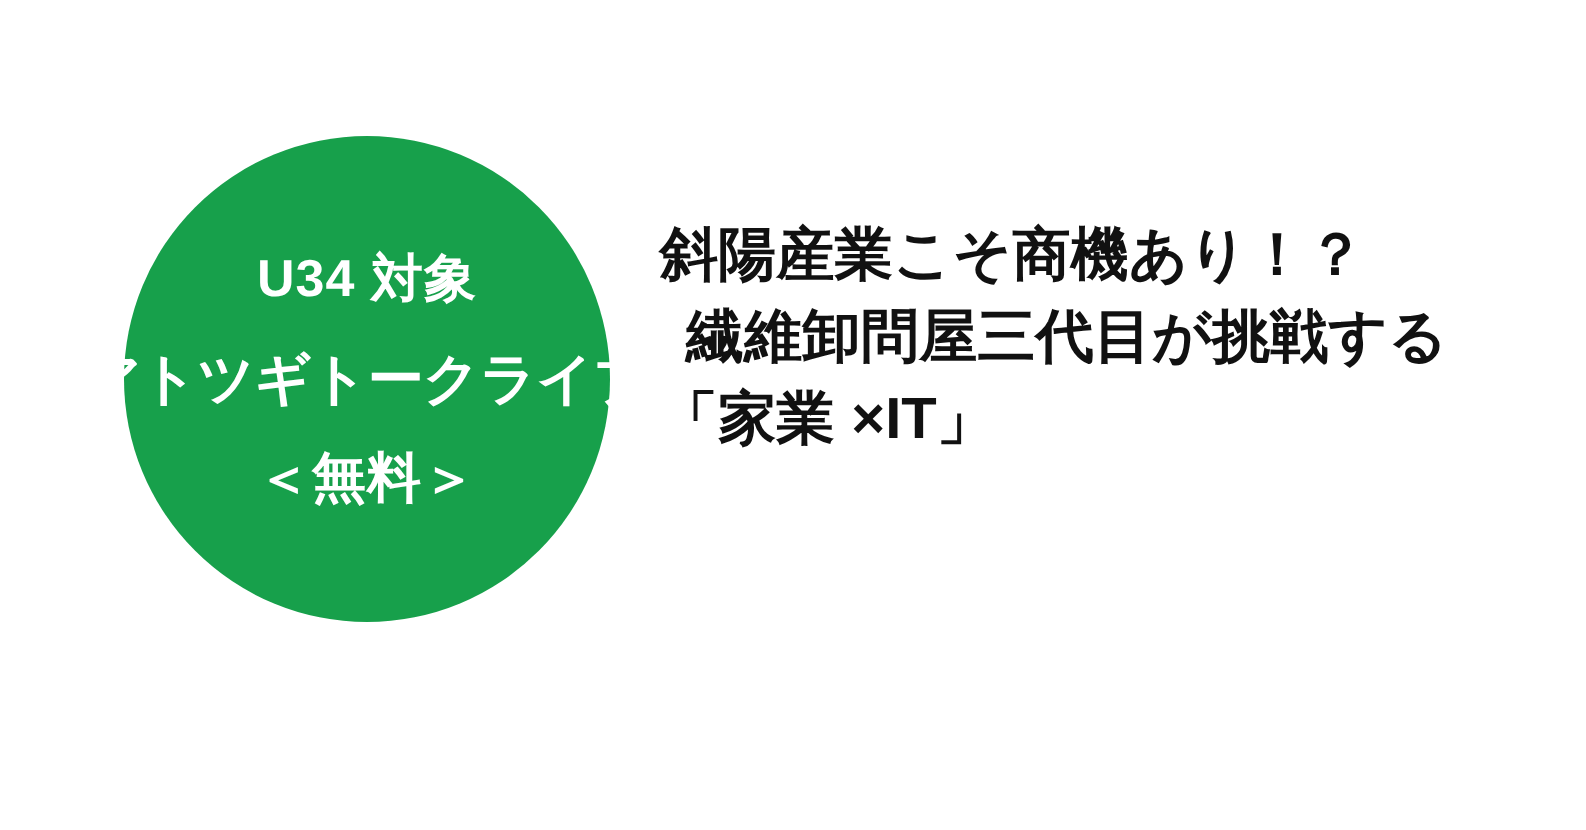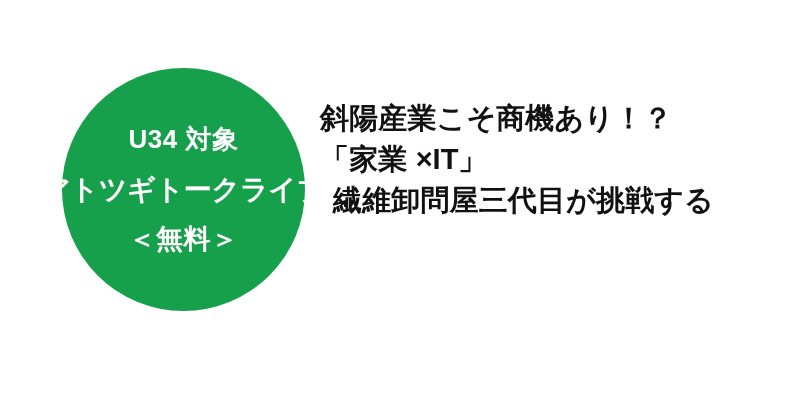--- a/index.html
+++ b/index.html
@@ -71,21 +71,21 @@
     width: 455px;
   }
 
   .headline {
     color: #111111;
     font-weight: bold;
     font-size: 29px;
     line-height: 1.42;
     letter-spacing: 0.005em;
     white-space: nowrap;
-    margin: 0;
+    margin: 10px;
   }
 
   .headline-line {
     display: block;
   }
 
   .headline-line-2 {
     padding-left: 13px;
   }
 
@@ -116,22 +116,22 @@
   <div class="badge-circle">
     <span class="badge-line badge-line-1">U34 対象</span>
     <span class="badge-line badge-line-2">アトツギトークライブ</span>
     <span class="badge-line badge-line-3">＜無料＞</span>
   </div>
 
   <div class="content">
 
     <h1 class="headline">
       <span class="headline-line headline-line-1">斜陽産業こそ商機あり！？</span>
+      <span class="headline-line headline-line-2">繊維卸問屋三代目が挑戦する</span>
       <span class="headline-line headline-line-3">
         <span>「家業 </span><span class="headline-latin">×IT</span><span>」</span>
       </span>
-      <span class="headline-line headline-line-2">繊維卸問屋三代目が挑戦する</span>
     </h1>
 
 
   </div>
 
 </div>
 
 </body></html>

